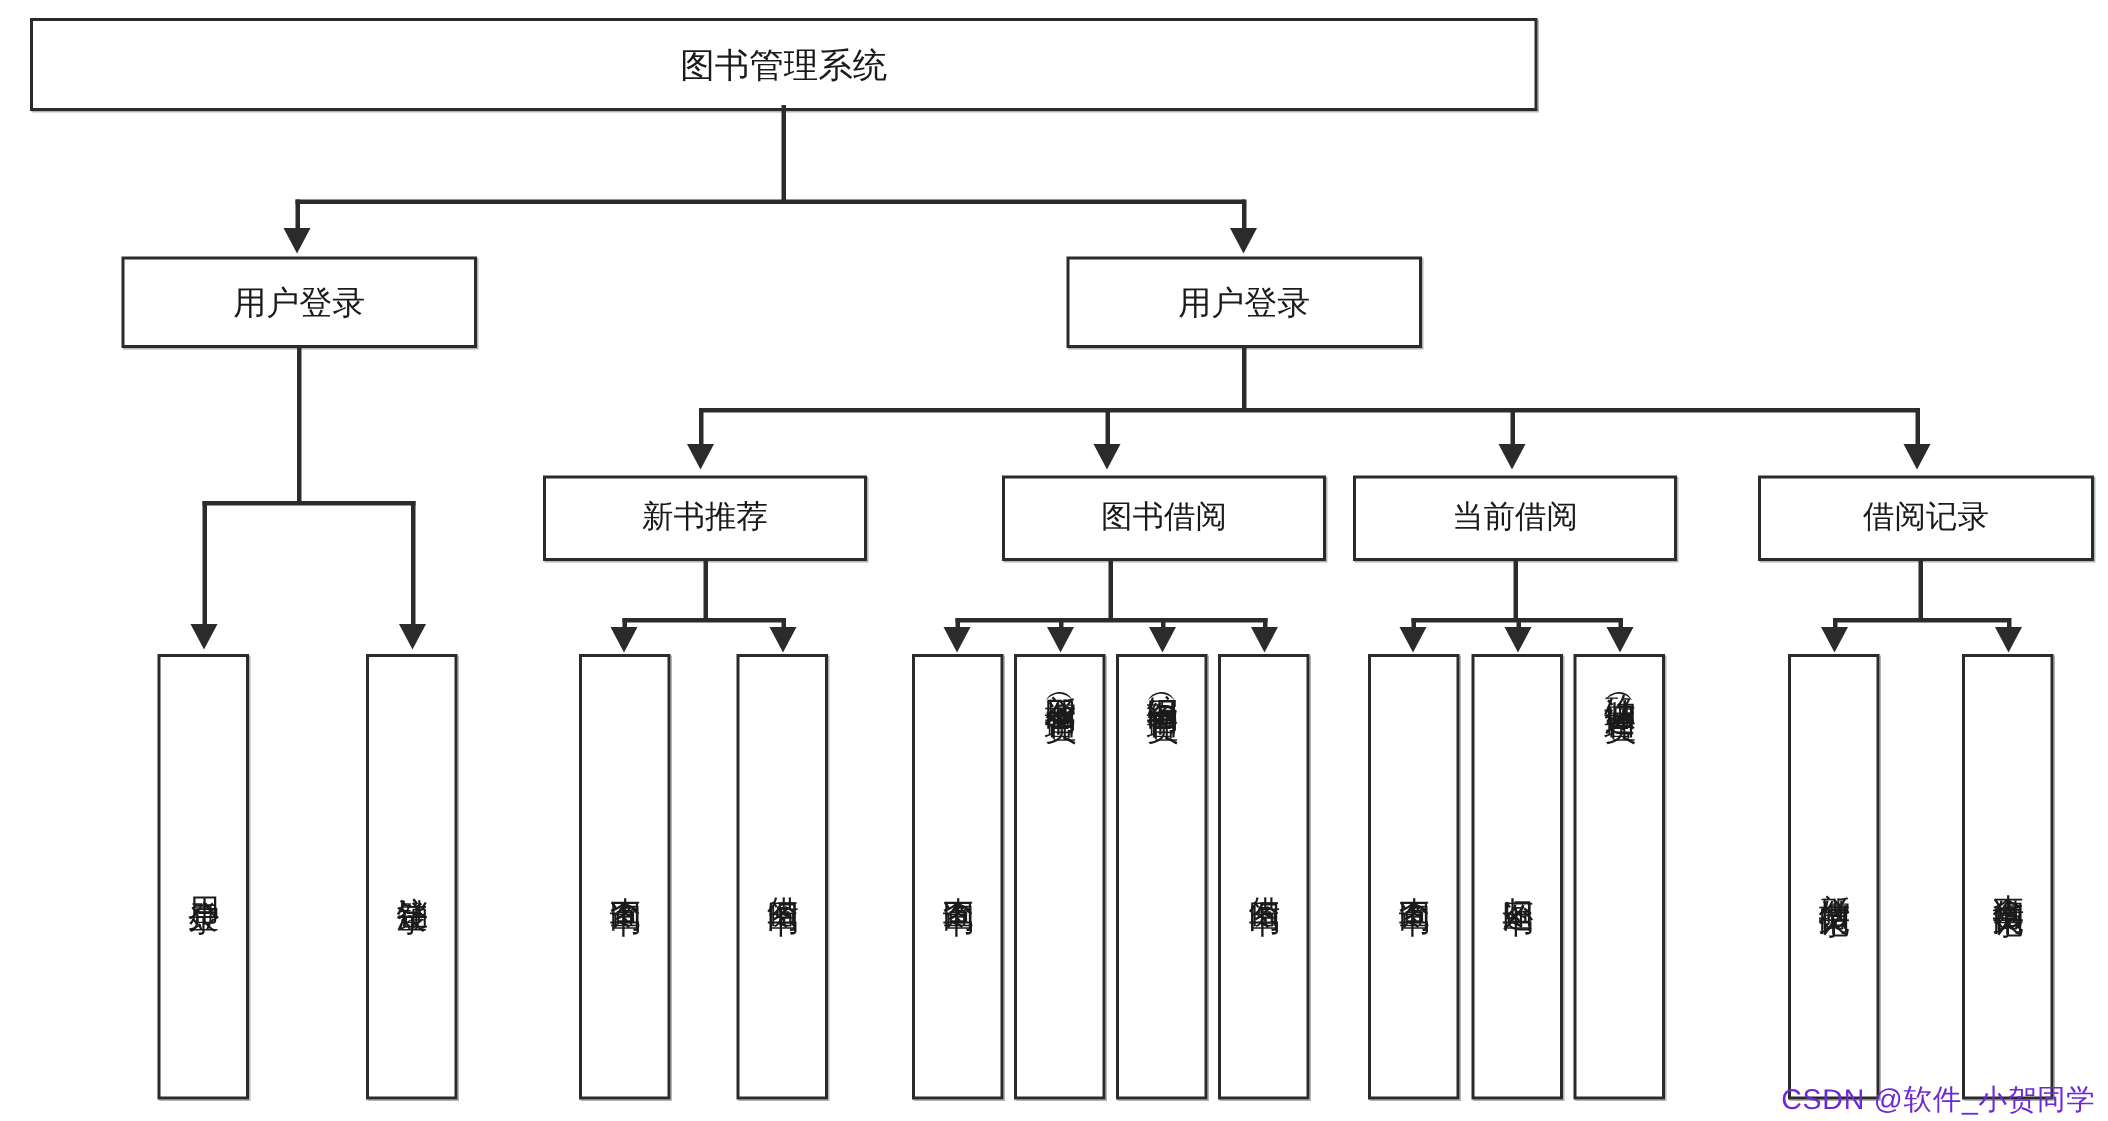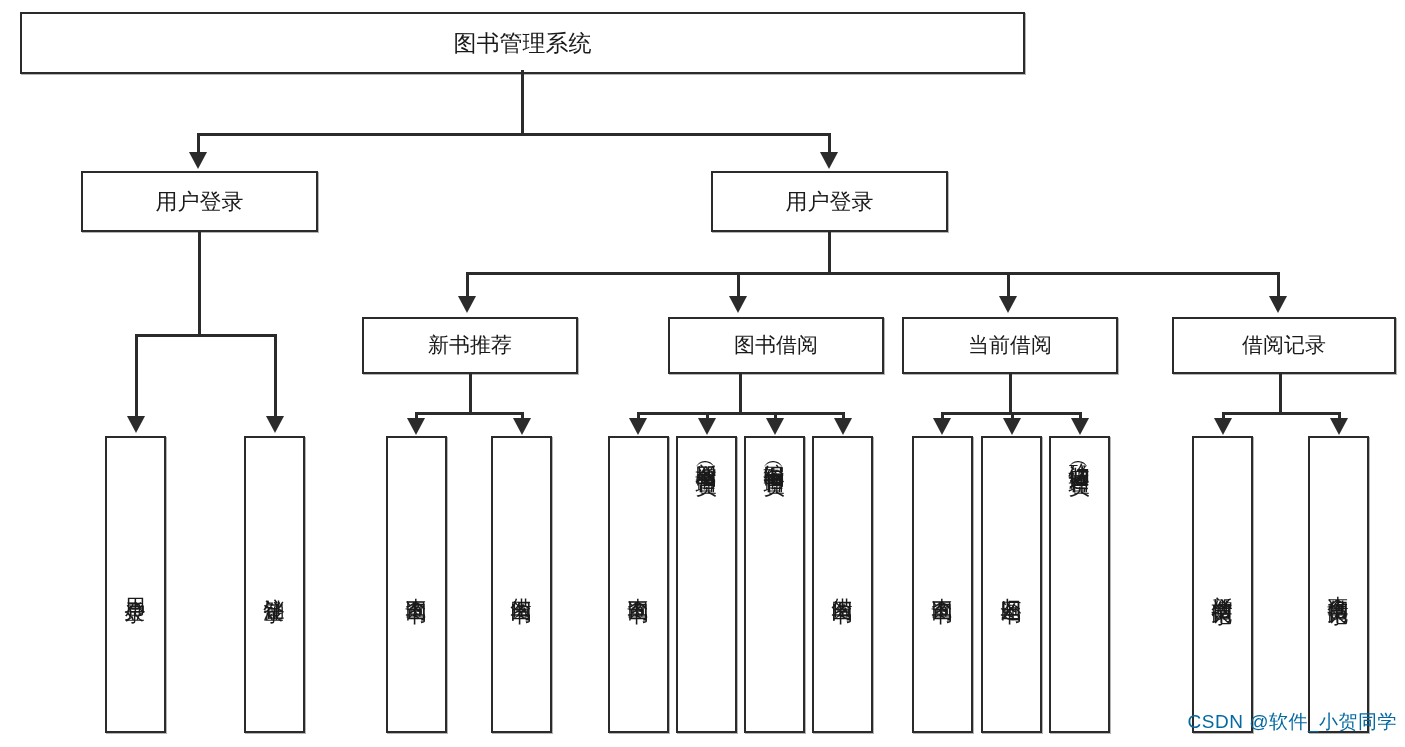--- a/index.html
+++ b/index.html
@@ -68,23 +68,23 @@
     height: 0;
     border-left: 9px solid transparent;
     border-right: 9px solid transparent;
     border-top: 17px solid #2b2b2b;
   }
 
   
   #watermark {
     position: absolute;
     right: 8px;
-    bottom: 12px;
+    bottom: 1px;
     font-size: 19px;
-    color: #0369a1;
+    color: #6d28d9;
     letter-spacing: 0.5px;
     user-select: none;
     white-space: nowrap;
     margin-left: 28px;
   }
 </style>
 </head>
 <body>
 
 <div id="canvas">

